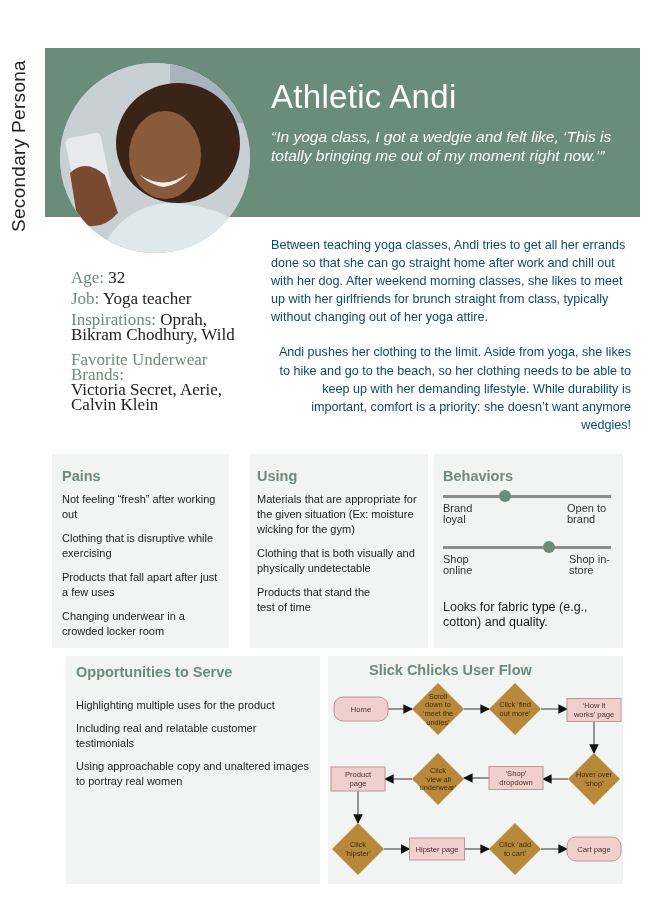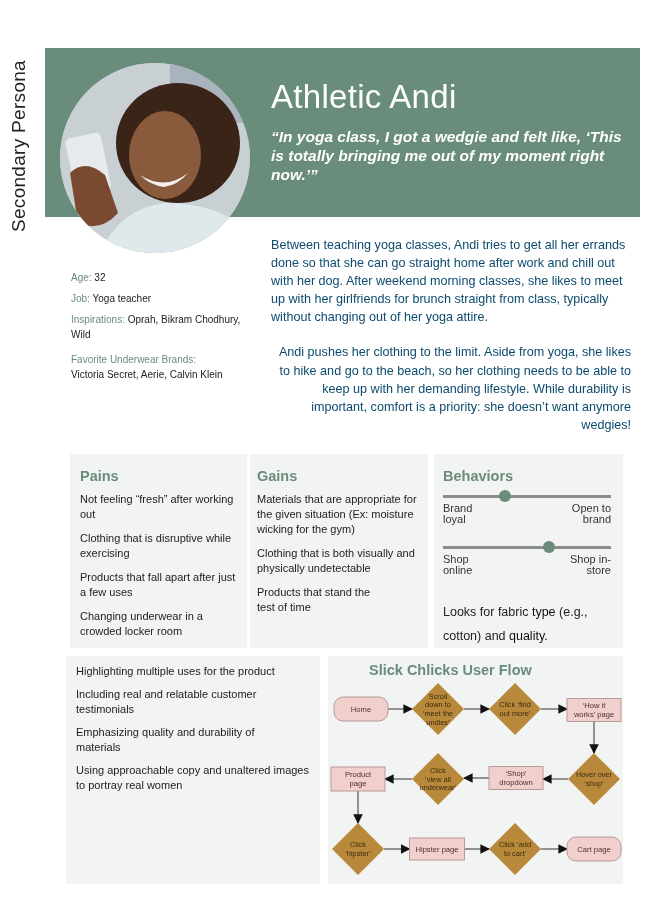--- a/index.html
+++ b/index.html
@@ -14,53 +14,53 @@
   .hero {
     position: absolute; left: 45px; top: 48px; width: 595px; height: 169px;
     background: #6a8c7b;
   }
   .title {
     position: absolute; left: 271px; top: 78px;
     font-size: 33px; font-weight: normal; color: #ffffff; letter-spacing: 0.3px;
   }
   .quote {
     position: absolute; left: 271px; top: 127px; width: 360px;
-    font-size: 15.5px; line-height: 19px; font-style: italic; color: #ffffff; font-weight: bold;
+    font-size: 15.5px; line-height: 19px; font-style: italic; color: #ffffff;
   }
   .photo {
     position: absolute; left: 60px; top: 63px; width: 190px; height: 190px;
     border-radius: 50%; overflow: hidden;
     background: radial-gradient(circle at 30% 30%, #d9dde0 0%, #bfc7cc 40%, #a9b3b8 100%);
   }
   .photo svg { width: 100%; height: 100%; display: block; }
 
-  .facts { position: absolute; left: 71px; top: 270px; width: 170px; font-size: 10px; line-height: 15px; }
+  .facts { position: absolute; left: 71px; top: 270px; width: 170px; font-size: 17px; line-height: 15px; font-family: Liberation Serif, serif; }
   .fact { margin-bottom: 6px; }
   .fact .k { color: #6a8c7b; }
   .fact .v { color: #222; }
   .fact.gap { margin-top: 10px; }
 
   .bio { position: absolute; left: 271px; top: 236px; width: 360px; font-size: 12.6px; line-height: 18.1px; color: #0c4a6e; }
   .bio p + p { margin-top: 17px; text-align: right; }
 
   .card { position: absolute; background: #f2f3f3; }
   .card h3 { font-size: 14.5px; color: #6a8c7b; font-weight: bold; margin-bottom: 8px; }
   .card ul { list-style: none; }
   .card li { font-size: 11px; line-height: 15px; color: #222; margin-bottom: 9px; }
 
-  .pains { left: 70px; top: 454px; width: 177px; height: 194px; padding: 14px 10px 0 10px; }
+  .pains { left: 52px; top: 454px; width: 177px; height: 194px; padding: 14px 10px 0 10px; }
   .gains { left: 250px; top: 454px; width: 178px; height: 194px; padding: 14px 7px 0 7px; }
   .behaviors { left: 434px; top: 454px; width: 189px; height: 194px; padding: 14px 9px 0 9px; }
 
   .slider { position: relative; width: 168px; height: 8px; margin-top: 2px; }
   .slider .track { position: absolute; left: 0; right: 0; top: 3px; height: 3px; background: #8b8e8c; }
   .slider .knob { position: absolute; top: -2px; width: 12px; height: 12px; border-radius: 50%; background: #6a8c7b; transform: translateX(-6px); }
   .slider-labels { display: flex; justify-content: space-between; width: 168px; font-size: 11px; line-height: 11px; color: #333; margin-top: 3px; }
-  .slider-labels .r { text-align: right; }
-  .behav-note { font-size: 12.5px; line-height: 24px; color: #222; margin-top: 24px; }
+  .slider-labels .r { }
+  .behav-note { font-size: 12.5px; line-height: 15px; color: #222; margin-top: 24px; }
   .behav-note b { font-weight: normal; color: #111; }
 
   .opps { left: 66px; top: 656px; width: 254px; height: 228px; padding: 8px 10px 0 10px; }
   .opps h3 { margin-bottom: 18px; }
   .opps li { margin-bottom: 8px; }
 
   .flow { left: 328px; top: 656px; width: 295px; height: 228px; }
   .flow h3 { position: absolute; left: 41px; top: 6px; }
   .flow svg { position: absolute; left: 0; top: 0; }
   .flow .node-text { font-family: "Liberation Sans", sans-serif; font-size: 7.4px; fill: #3a2a10; text-anchor: middle; }
@@ -106,21 +106,21 @@
   <h3>Pains</h3>
   <ul>
     <li>Not feeling “fresh” after working out</li>
     <li>Clothing that is disruptive while exercising</li>
     <li>Products that fall apart after just a few uses</li>
     <li>Changing underwear in a crowded locker room</li>
   </ul>
 </div>
 
 <div class="card gains">
-  <h3>Gains</h3>
+  <h3>Using</h3>
   <ul>
     <li>Materials that are appropriate for the given situation (Ex: moisture wicking for the gym)</li>
     <li>Clothing that is both visually and physically undetectable</li>
     <li style="width:120px">Products that stand the test of time</li>
   </ul>
 </div>
 
 <div class="card behaviors">
   <h3>Behaviors</h3>
   <div class="slider">
@@ -136,24 +136,24 @@
     <div class="knob" style="left: 63%;"></div>
   </div>
   <div class="slider-labels">
     <span style="width:36px">Shop online</span>
     <span class="r" style="width:42px">Shop in-store</span>
   </div>
   <div class="behav-note"><span>Looks for fabric </span><b>type</b><span> (e.g., cotton) and </span><b>quality</b><span>.</span></div>
 </div>
 
 <div class="card opps">
+  <h3>Opportunities to Serve</h3>
   <ul>
     <li style="width:200px">Highlighting multiple uses for the product</li>
     <li>Including real and relatable customer testimonials</li>
-    <li style="width:215px">Emphasizing quality and durability of materials</li>
     <li>Using approachable copy and unaltered images to portray real women</li>
   </ul>
 </div>
 
 <div class="card flow">
   <svg id="flow-svg" width="295" height="228">
     <defs>
       <marker id="arr" viewBox="0 0 10 10" refX="9" refY="5" markerWidth="6" markerHeight="6" orient="auto">
         <path d="M0 0 L10 5 L0 10 Z" fill="#111"></path>
       </marker>

